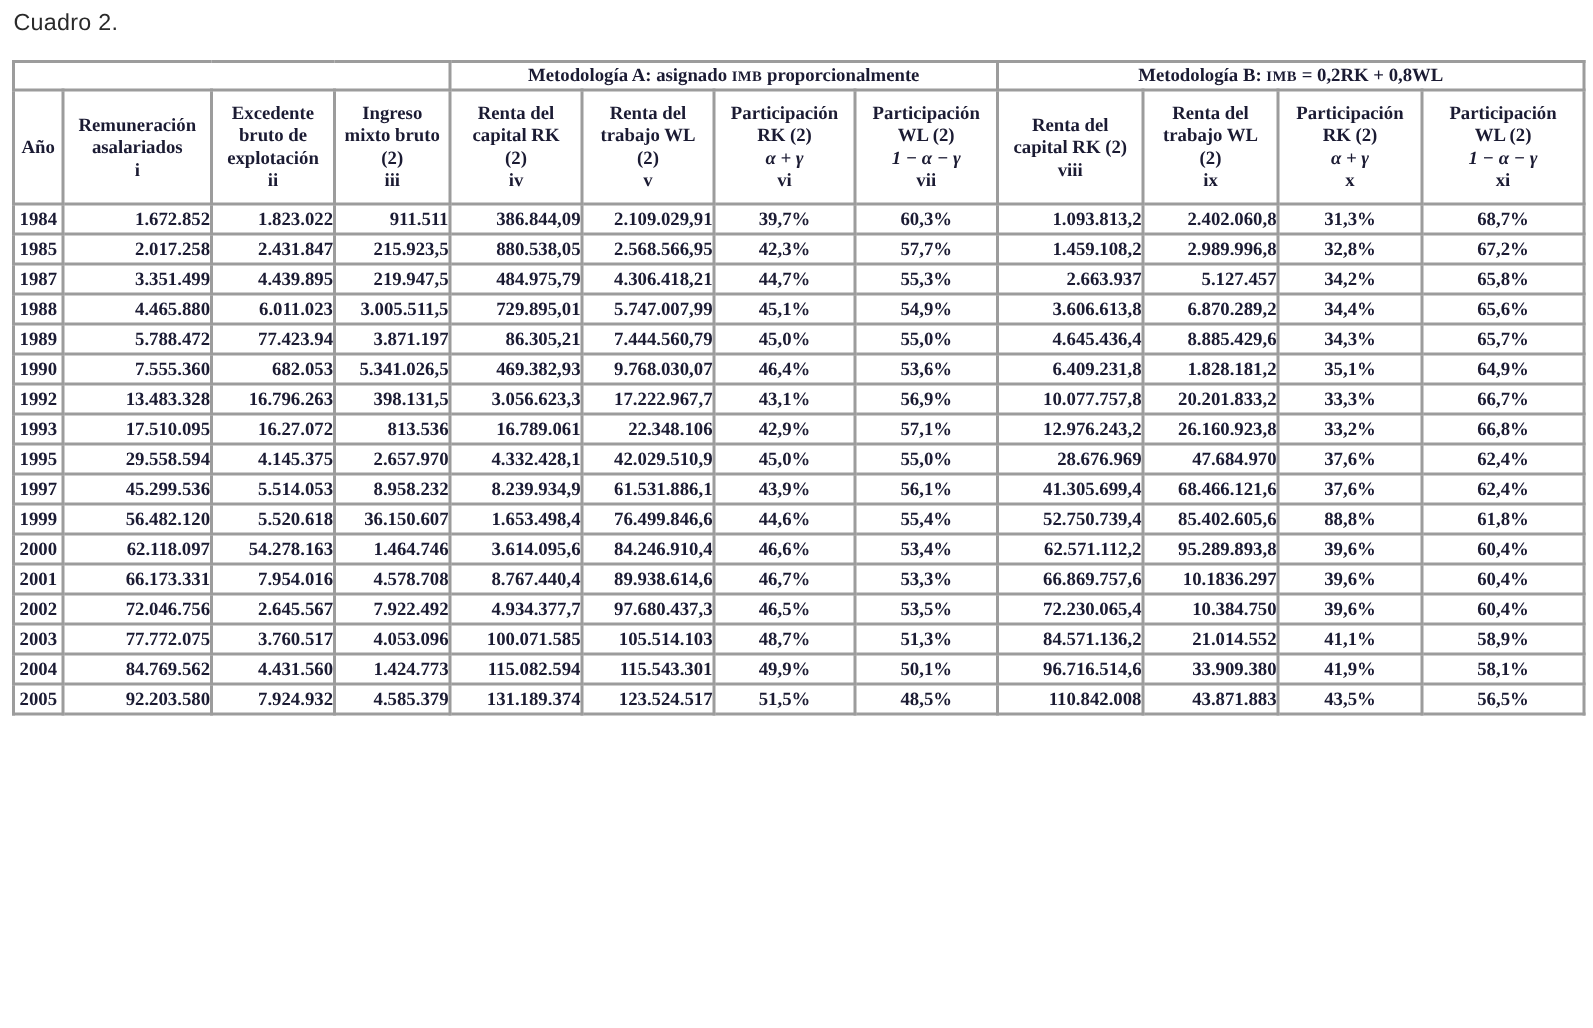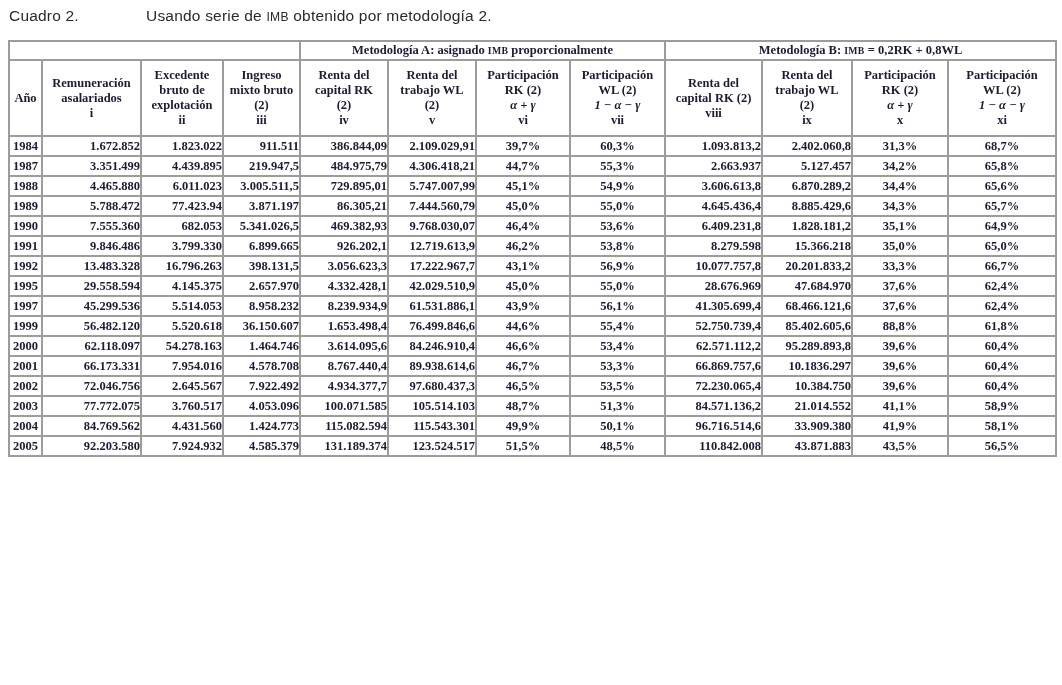--- a/index.html
+++ b/index.html
@@ -56,21 +56,20 @@
   }
   .footer .it { font-style: italic; }
 </style>
 </head>
 <body>
 
 <div class="page">
 
   <div class="title-row">
     <span class="title-label">Cuadro 2.</span>
-    <span><span>Usando serie de </span><span class="sc">IMB</span><span> obtenido por metodología 2.</span></span>
   </div>
 
   <table class="main">
     <colgroup id="cols">
         <col style="width: 33px;">
         <col style="width: 99px;">
         <col style="width: 82px;">
         <col style="width: 77px;">
         <col style="width: 88px;">
         <col style="width: 88px;">
@@ -166,20 +165,34 @@
           <td class="r">386.844,09</td>
           <td class="r">2.109.029,91</td>
           <td class="c">39,7%</td>
           <td class="c">60,3%</td>
           <td class="r">1.093.813,2</td>
           <td class="r">2.402.060,8</td>
           <td class="c">31,3%</td>
           <td class="c">68,7%</td>
         </tr>
         <tr>
+          <td class="year">1985</td>
+          <td class="r">2.017.258</td>
+          <td class="r">2.431.847</td>
+          <td class="r">215.923,5</td>
+          <td class="r">880.538,05</td>
+          <td class="r">2.568.566,95</td>
+          <td class="c">42,3%</td>
+          <td class="c">57,7%</td>
+          <td class="r">1.459.108,2</td>
+          <td class="r">2.989.996,8</td>
+          <td class="c">32,8%</td>
+          <td class="c">67,2%</td>
+        </tr>
+        <tr>
           <td class="year">1987</td>
           <td class="r">3.351.499</td>
           <td class="r">4.439.895</td>
           <td class="r">219.947,5</td>
           <td class="r">484.975,79</td>
           <td class="r">4.306.418,21</td>
           <td class="c">44,7%</td>
           <td class="c">55,3%</td>
           <td class="r">2.663.937</td>
           <td class="r">5.127.457</td>
@@ -222,48 +235,48 @@
           <td class="r">469.382,93</td>
           <td class="r">9.768.030,07</td>
           <td class="c">46,4%</td>
           <td class="c">53,6%</td>
           <td class="r">6.409.231,8</td>
           <td class="r">1.828.181,2</td>
           <td class="c">35,1%</td>
           <td class="c">64,9%</td>
         </tr>
         <tr>
-          <td class="year">1991</td>
-          <td class="r">9.846.486</td>
-          <td class="r">3.799.330</td>
-          <td class="r">6.899.665</td>
-          <td class="r">926.202,1</td>
-          <td class="r">12.719.613,9</td>
-          <td class="c">46,2%</td>
-          <td class="c">53,8%</td>
-          <td class="r">8.279.598</td>
-          <td class="r">15.366.218</td>
-          <td class="c">35,0%</td>
-          <td class="c">65,0%</td>
-        </tr>
-        <tr>
           <td class="year">1992</td>
           <td class="r">13.483.328</td>
           <td class="r">16.796.263</td>
           <td class="r">398.131,5</td>
           <td class="r">3.056.623,3</td>
           <td class="r">17.222.967,7</td>
           <td class="c">43,1%</td>
           <td class="c">56,9%</td>
           <td class="r">10.077.757,8</td>
           <td class="r">20.201.833,2</td>
           <td class="c">33,3%</td>
           <td class="c">66,7%</td>
         </tr>
         <tr>
+          <td class="year">1993</td>
+          <td class="r">17.510.095</td>
+          <td class="r">16.27.072</td>
+          <td class="r">813.536</td>
+          <td class="r">16.789.061</td>
+          <td class="r">22.348.106</td>
+          <td class="c">42,9%</td>
+          <td class="c">57,1%</td>
+          <td class="r">12.976.243,2</td>
+          <td class="r">26.160.923,8</td>
+          <td class="c">33,2%</td>
+          <td class="c">66,8%</td>
+        </tr>
+        <tr>
           <td class="year">1995</td>
           <td class="r">29.558.594</td>
           <td class="r">4.145.375</td>
           <td class="r">2.657.970</td>
           <td class="r">4.332.428,1</td>
           <td class="r">42.029.510,9</td>
           <td class="c">45,0%</td>
           <td class="c">55,0%</td>
           <td class="r">28.676.969</td>
           <td class="r">47.684.970</td>

